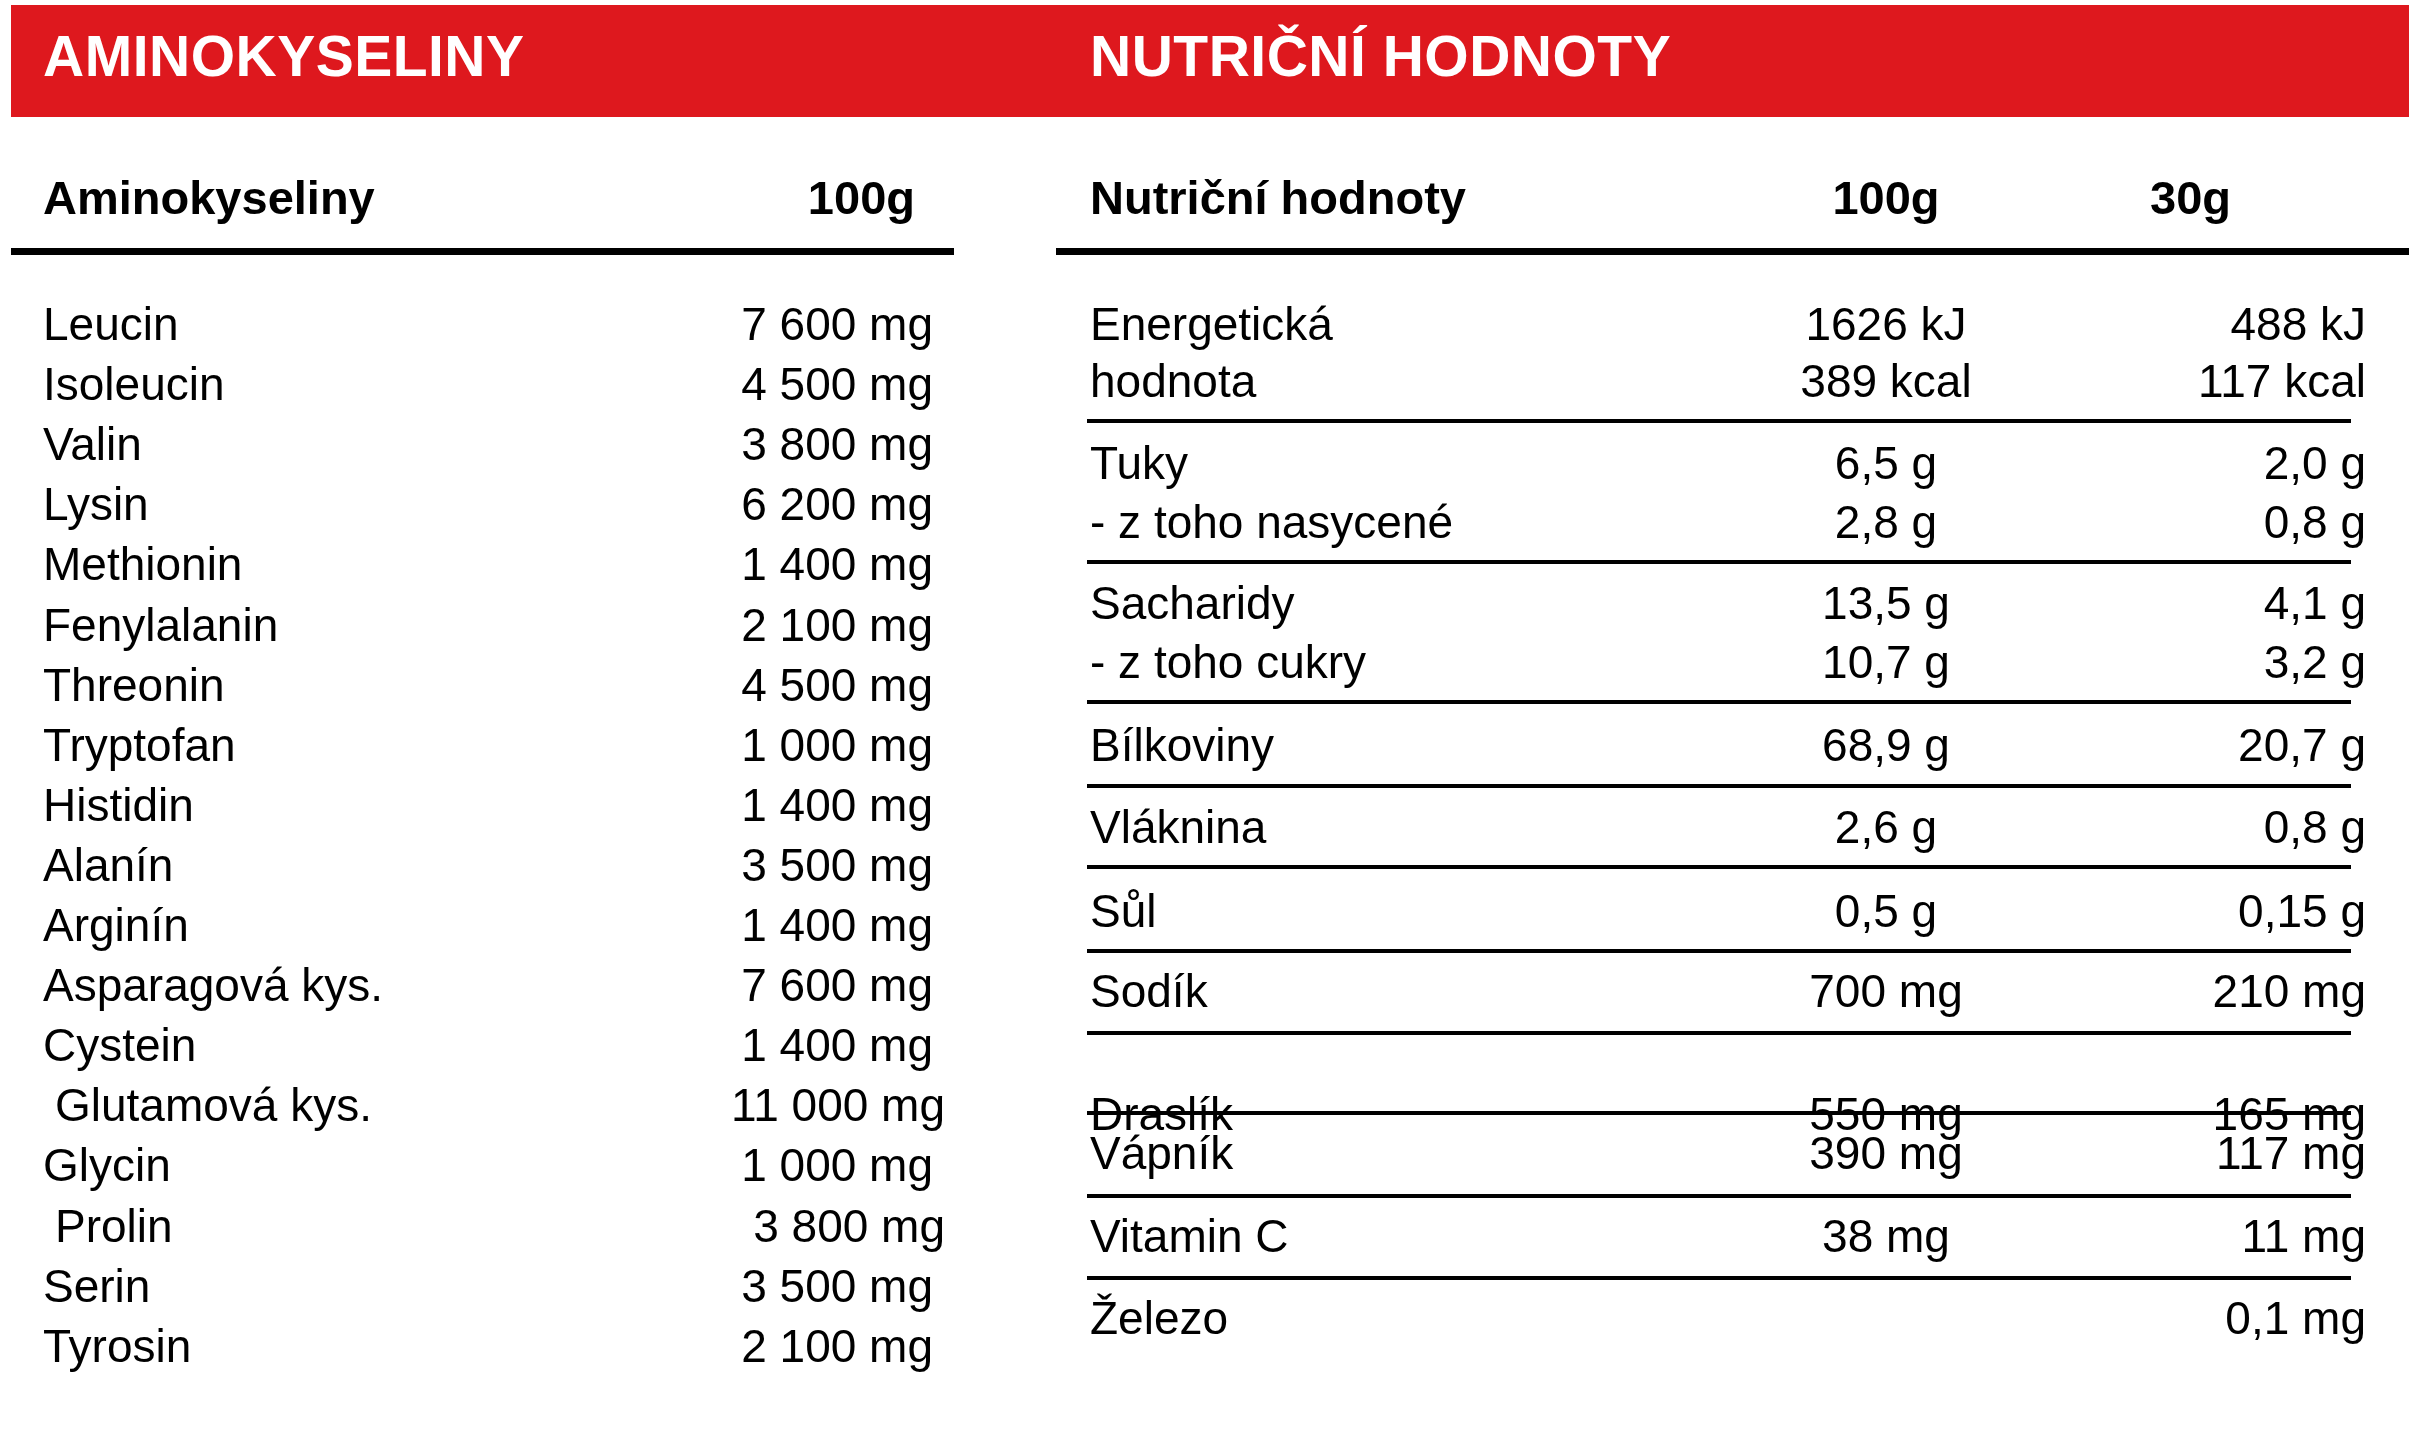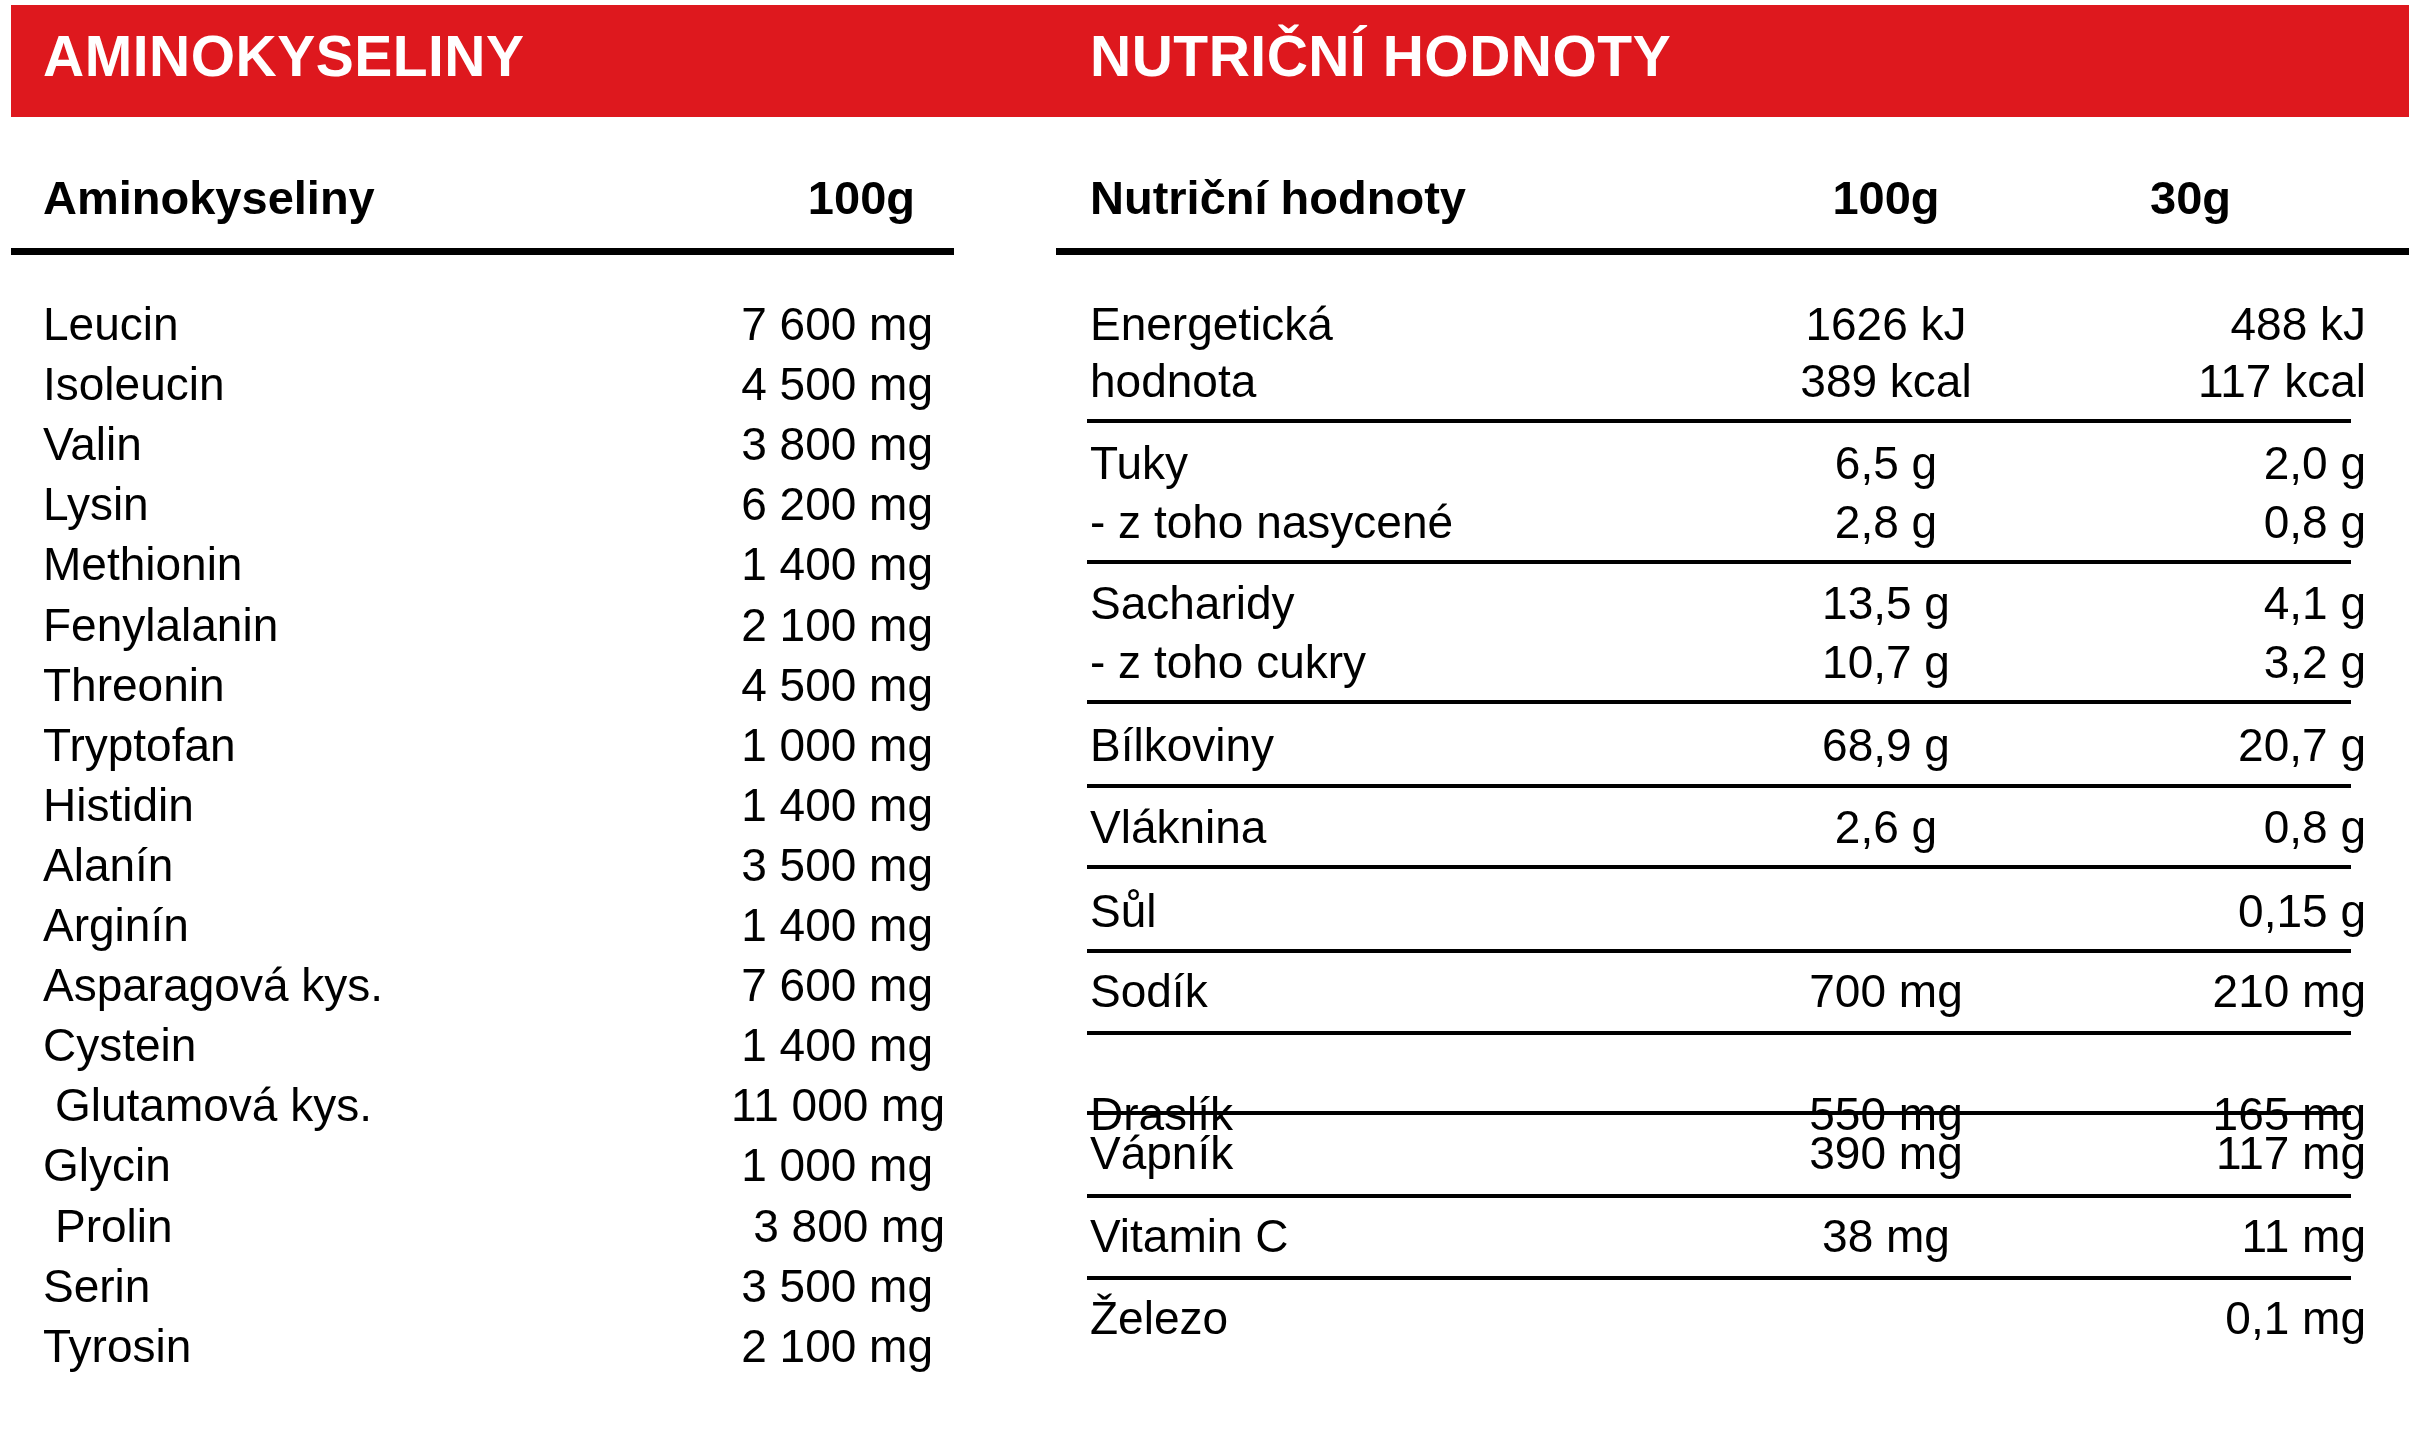--- a/index.html
+++ b/index.html
@@ -143,20 +143,21 @@
       <span class="c1" style="left:670px; width:252px;">68,9 g</span>
       <span class="val" style="right:0; width:300px;">20,7 g</span>
     </div>
     <div class="row" style="left: 1090px; top: 797.262px; width: 1276px;">
       <span class="name">Vláknina</span>
       <span class="c1" style="left:670px; width:252px;">2,6 g</span>
       <span class="val" style="right:0; width:300px;">0,8 g</span>
     </div>
     <div class="row" style="left: 1090px; top: 880.606px; width: 1276px;">
       <span class="name">Sůl</span>
+      <span class="c1" style="left:670px; width:252px;">0,5 g</span>
       <span class="val" style="right:0; width:300px;">0,15 g</span>
     </div>
     <div class="row" style="left: 1090px; top: 960.863px; width: 1276px;">
       <span class="name">Sodík</span>
       <span class="c1" style="left:670px; width:252px;">700 mg</span>
       <span class="val" style="right:0; width:300px;">210 mg</span>
     </div>
     <div class="row" style="left: 1090px; top: 1044.21px; width: 1276px; margin-top: 40px;">
       <span class="name">Draslík</span>
       <span class="c1" style="left:670px; width:252px;">550 mg</span>

